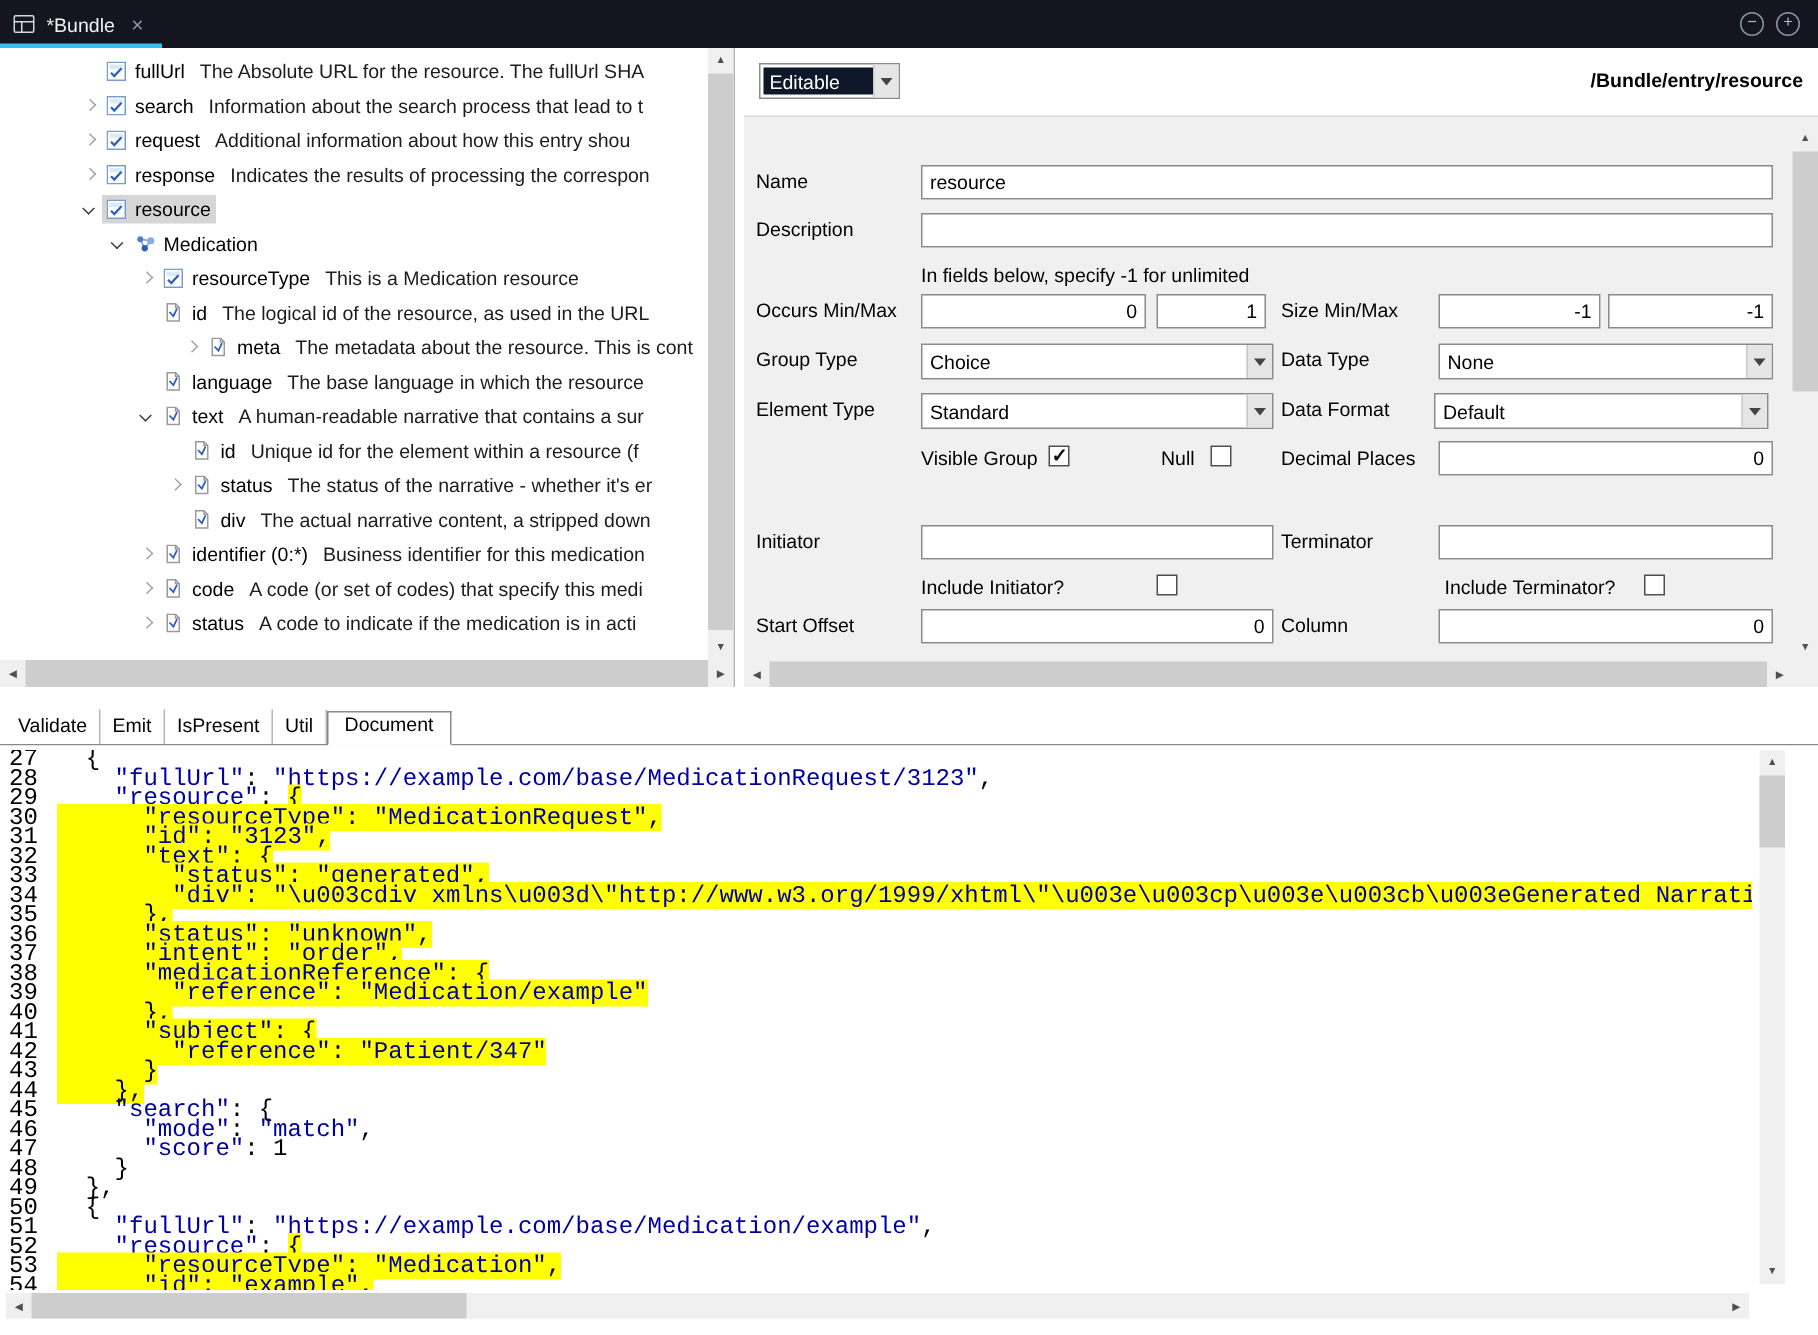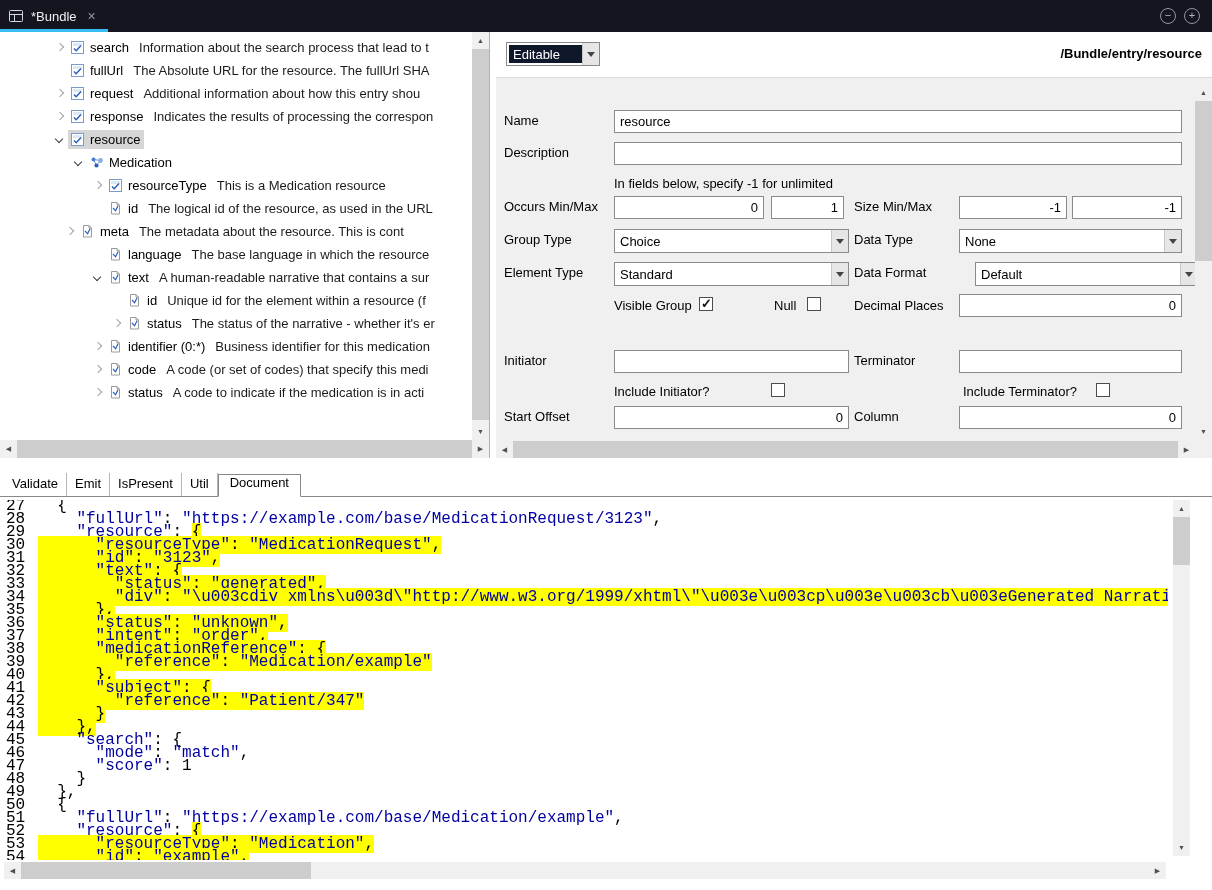--- a/index.html
+++ b/index.html
@@ -85,46 +85,46 @@
     <span class="win-btn">−</span>
     <span class="win-btn">+</span>
   </div>
 </div>
 
 <div class="upper">
 
   <div class="tree-panel">
     <div class="tree">
         <div class="tree-row" style="padding-left: 52px;">
+          <span class="exp none"></span>
+          <span class="node">
+            <span class="ticon">
+              <svg width="13" height="13" viewBox="0 0 13 13">
+                <rect x="0.5" y="0.5" width="12" height="12" fill="#ffffff" stroke="#7a9ccc"></rect>
+                <rect x="2" y="2" width="9" height="3" fill="#dce9f7"></rect>
+                <path d="M3 7.5 L5.2 9.7 L10 4.5" stroke="#2b5fbd" stroke-width="1.5" fill="none"></path>
+              </svg>
+            </span>
+            <span class="tlabel">fullUrl</span>
+          </span>
+          <span class="tdesc">The Absolute URL for the resource.  The fullUrl SHA</span>
+        </div>
+        <div class="tree-row" style="padding-left: 52px;">
           <span class="exp collapsed"></span>
           <span class="node">
             <span class="ticon">
               <svg width="13" height="13" viewBox="0 0 13 13">
                 <rect x="0.5" y="0.5" width="12" height="12" fill="#ffffff" stroke="#7a9ccc"></rect>
                 <rect x="2" y="2" width="9" height="3" fill="#dce9f7"></rect>
                 <path d="M3 7.5 L5.2 9.7 L10 4.5" stroke="#2b5fbd" stroke-width="1.5" fill="none"></path>
               </svg>
             </span>
             <span class="tlabel">search</span>
           </span>
           <span class="tdesc">Information about the search process that lead to t</span>
-        </div>
-        <div class="tree-row" style="padding-left: 52px;">
-          <span class="exp none"></span>
-          <span class="node">
-            <span class="ticon">
-              <svg width="13" height="13" viewBox="0 0 13 13">
-                <rect x="0.5" y="0.5" width="12" height="12" fill="#ffffff" stroke="#7a9ccc"></rect>
-                <rect x="2" y="2" width="9" height="3" fill="#dce9f7"></rect>
-                <path d="M3 7.5 L5.2 9.7 L10 4.5" stroke="#2b5fbd" stroke-width="1.5" fill="none"></path>
-              </svg>
-            </span>
-            <span class="tlabel">fullUrl</span>
-          </span>
-          <span class="tdesc">The Absolute URL for the resource.  The fullUrl SHA</span>
         </div>
         <div class="tree-row" style="padding-left: 52px;">
           <span class="exp collapsed"></span>
           <span class="node">
             <span class="ticon">
               <svg width="13" height="13" viewBox="0 0 13 13">
                 <rect x="0.5" y="0.5" width="12" height="12" fill="#ffffff" stroke="#7a9ccc"></rect>
                 <rect x="2" y="2" width="9" height="3" fill="#dce9f7"></rect>
                 <path d="M3 7.5 L5.2 9.7 L10 4.5" stroke="#2b5fbd" stroke-width="1.5" fill="none"></path>
               </svg>
@@ -195,21 +195,21 @@
               <svg width="13" height="13" viewBox="0 0 13 13">
                 <path d="M2.5 0.5 h5.5 l2.5 2.5 v9 h-8 z" fill="#ffffff" stroke="#9a9a9a"></path>
                 <path d="M8 0.5 v2.5 h2.5" fill="none" stroke="#9a9a9a"></path>
                 <path d="M4 6 l2.6 2.8 L9 3.8" stroke="#2b5fbd" stroke-width="1.2" fill="none"></path>
               </svg>
             </span>
             <span class="tlabel">id</span>
           </span>
           <span class="tdesc">The logical id of the resource, as used in the URL</span>
         </div>
-        <div class="tree-row" style="padding-left: 62px;">
+        <div class="tree-row" style="padding-left: 120px;">
           <span class="exp collapsed"></span>
           <span class="node">
             <span class="ticon">
               <svg width="13" height="13" viewBox="0 0 13 13">
                 <path d="M2.5 0.5 h5.5 l2.5 2.5 v9 h-8 z" fill="#ffffff" stroke="#9a9a9a"></path>
                 <path d="M8 0.5 v2.5 h2.5" fill="none" stroke="#9a9a9a"></path>
                 <path d="M4 6 l2.6 2.8 L9 3.8" stroke="#2b5fbd" stroke-width="1.2" fill="none"></path>
               </svg>
             </span>
             <span class="tlabel">meta</span>
@@ -264,20 +264,34 @@
             <span class="ticon">
               <svg width="13" height="13" viewBox="0 0 13 13">
                 <path d="M2.5 0.5 h5.5 l2.5 2.5 v9 h-8 z" fill="#ffffff" stroke="#9a9a9a"></path>
                 <path d="M8 0.5 v2.5 h2.5" fill="none" stroke="#9a9a9a"></path>
                 <path d="M4 6 l2.6 2.8 L9 3.8" stroke="#2b5fbd" stroke-width="1.2" fill="none"></path>
               </svg>
             </span>
             <span class="tlabel">status</span>
           </span>
           <span class="tdesc">The status of the narrative - whether it's er</span>
+        </div>
+        <div class="tree-row" style="padding-left: 109px;">
+          <span class="exp none"></span>
+          <span class="node">
+            <span class="ticon">
+              <svg width="13" height="13" viewBox="0 0 13 13">
+                <path d="M2.5 0.5 h5.5 l2.5 2.5 v9 h-8 z" fill="#ffffff" stroke="#9a9a9a"></path>
+                <path d="M8 0.5 v2.5 h2.5" fill="none" stroke="#9a9a9a"></path>
+                <path d="M4 6 l2.6 2.8 L9 3.8" stroke="#2b5fbd" stroke-width="1.2" fill="none"></path>
+              </svg>
+            </span>
+            <span class="tlabel">div</span>
+          </span>
+          <span class="tdesc">The actual narrative content, a stripped down</span>
         </div>
         <div class="tree-row" style="padding-left: 90px;">
           <span class="exp collapsed"></span>
           <span class="node">
             <span class="ticon">
               <svg width="13" height="13" viewBox="0 0 13 13">
                 <path d="M2.5 0.5 h5.5 l2.5 2.5 v9 h-8 z" fill="#ffffff" stroke="#9a9a9a"></path>
                 <path d="M8 0.5 v2.5 h2.5" fill="none" stroke="#9a9a9a"></path>
                 <path d="M4 6 l2.6 2.8 L9 3.8" stroke="#2b5fbd" stroke-width="1.2" fill="none"></path>
               </svg>
@@ -372,21 +386,21 @@
     </div>
 
     <div class="lbl" style="left:8px;top:233px">Element Type</div>
     <div class="combo" style="left:118px;top:230px;width:235px">
       <span class="combo-text">Standard</span>
       <span class="combo-btn">
           <span class="caret"></span>
         </span>
     </div>
     <div class="lbl" style="left:358px;top:233px">Data Format</div>
-    <div class="combo" style="left:479px;top:230px;width:223px">
+    <div class="combo" style="left:460px;top:230px;width:223px">
       <span class="combo-text">Default</span>
       <span class="combo-btn">
           <span class="caret"></span>
         </span>
     </div>
 
     <div class="lbl" style="left:118px;top:266px">Visible Group</div>
     <span class="cb checked" style="left:203px;top:265px"></span>
     <div class="lbl" style="left:278px;top:266px">Null</div>
     <span class="cb" style="left:311px;top:265px"></span>

